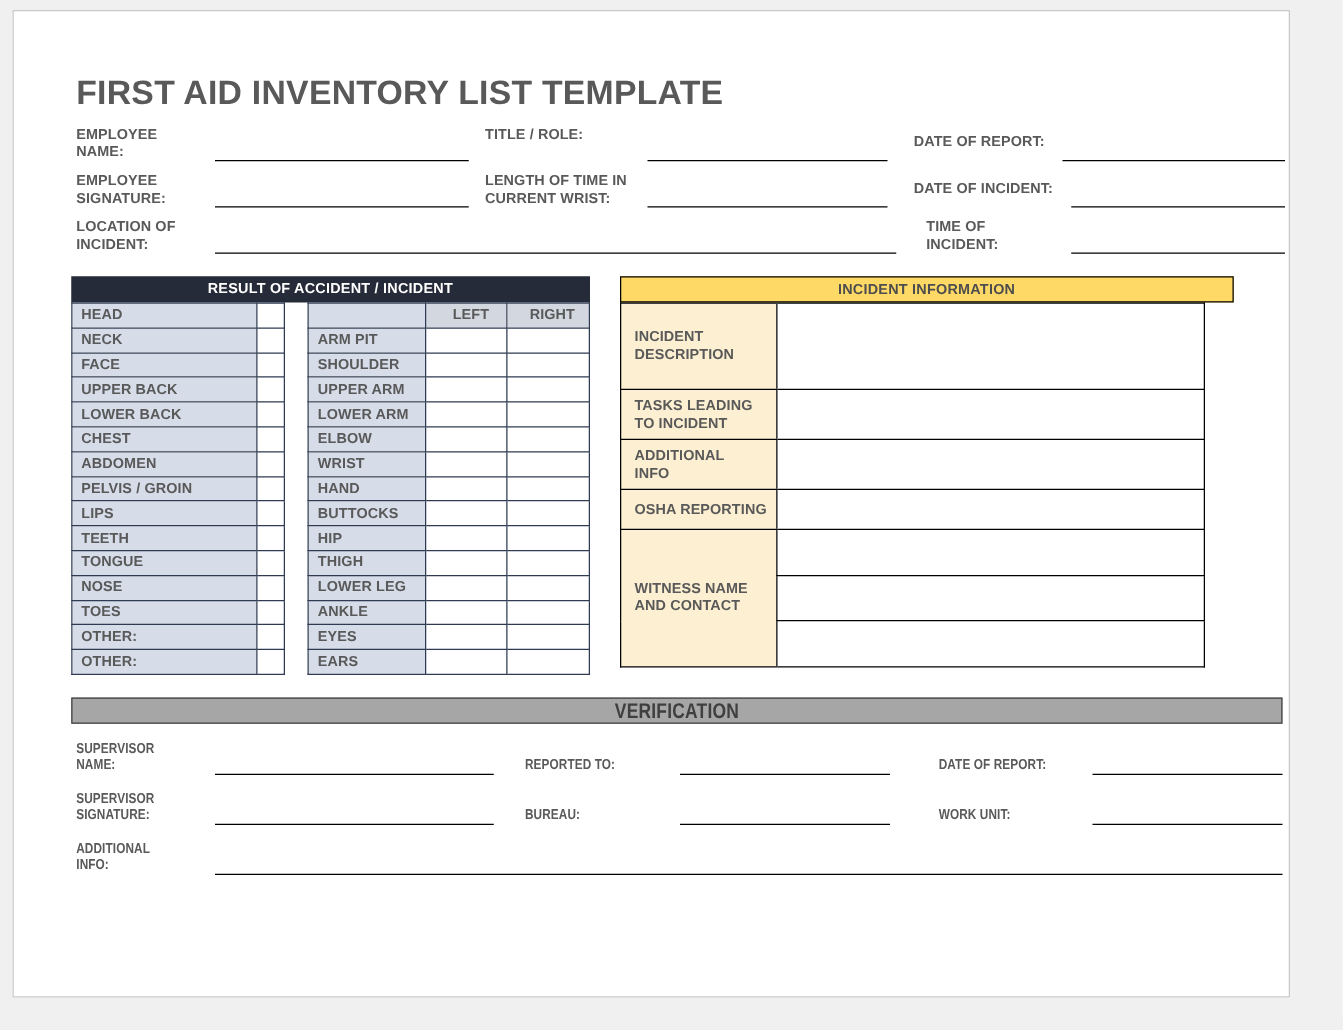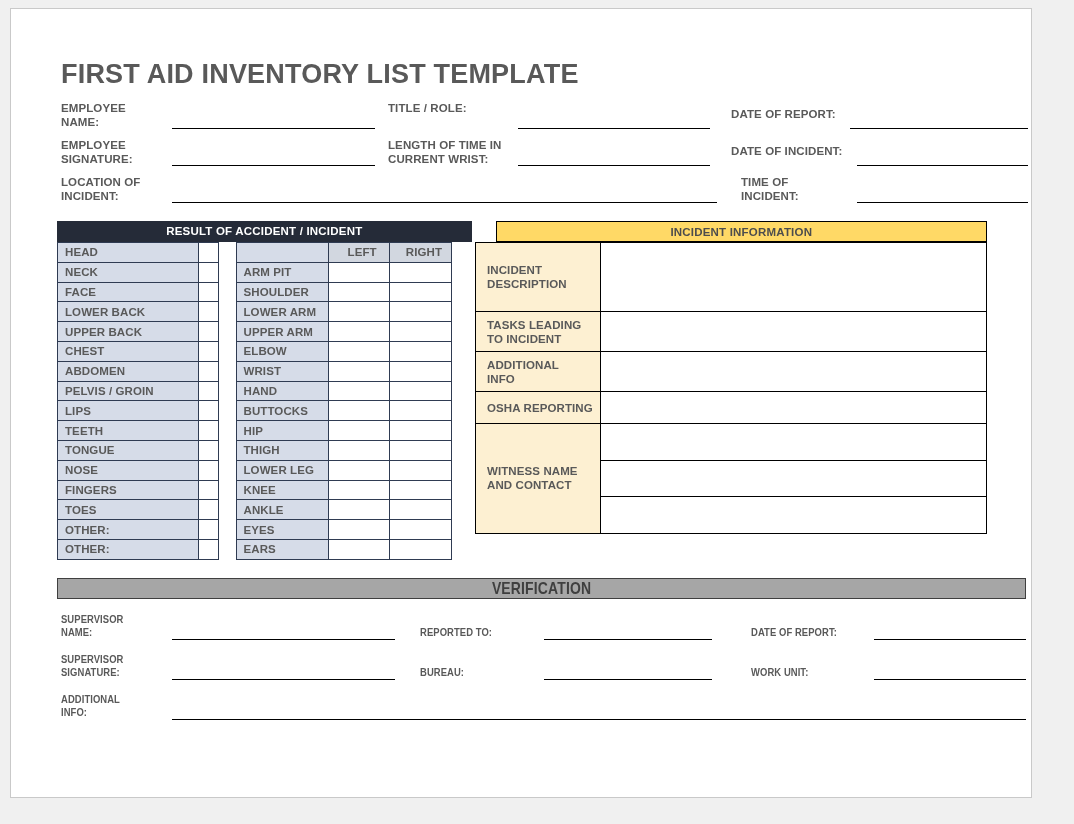--- a/index.html
+++ b/index.html
@@ -90,21 +90,21 @@
     background: #d2d7e0;
     text-align: center;
     padding: 0;
   }
   .bp-spacer { width: 20px; border: none !important; background: transparent; }
 
   
   .ii-tbl {
     border-collapse: collapse;
     table-layout: fixed;
-    width: 512px;
+    width: 468px;
     padding-left: 28px;
   }
   .ii-tbl td {
     border: 1px solid #000;
     font-size: 11.5px;
     font-weight: bold;
     color: #595959;
     letter-spacing: 0.1px;
     vertical-align: middle;
   }
@@ -231,36 +231,36 @@
               </tr>
               <tr>
                 <td class="bp-lbl">FACE</td>
                 <td class="bp-chk"></td>
                 <td class="bp-spacer"></td>
                 <td class="bp-lbl">SHOULDER</td>
                 <td class="bp-val"></td>
                 <td class="bp-val"></td>
               </tr>
               <tr>
+                <td class="bp-lbl">UPPER BACK</td>
+                <td class="bp-chk"></td>
+                <td class="bp-spacer"></td>
+                <td class="bp-lbl">UPPER ARM</td>
+                <td class="bp-val"></td>
+                <td class="bp-val"></td>
+              </tr>
+              <tr>
                 <td class="bp-lbl">LOWER BACK</td>
                 <td class="bp-chk"></td>
                 <td class="bp-spacer"></td>
                 <td class="bp-lbl">LOWER ARM</td>
                 <td class="bp-val"></td>
                 <td class="bp-val"></td>
               </tr>
               <tr>
-                <td class="bp-lbl">UPPER BACK</td>
-                <td class="bp-chk"></td>
-                <td class="bp-spacer"></td>
-                <td class="bp-lbl">UPPER ARM</td>
-                <td class="bp-val"></td>
-                <td class="bp-val"></td>
-              </tr>
-              <tr>
                 <td class="bp-lbl">CHEST</td>
                 <td class="bp-chk"></td>
                 <td class="bp-spacer"></td>
                 <td class="bp-lbl">ELBOW</td>
                 <td class="bp-val"></td>
                 <td class="bp-val"></td>
               </tr>
               <tr>
                 <td class="bp-lbl">ABDOMEN</td>
                 <td class="bp-chk"></td>
@@ -299,28 +299,20 @@
                 <td class="bp-spacer"></td>
                 <td class="bp-lbl">THIGH</td>
                 <td class="bp-val"></td>
                 <td class="bp-val"></td>
               </tr>
               <tr>
                 <td class="bp-lbl">NOSE</td>
                 <td class="bp-chk"></td>
                 <td class="bp-spacer"></td>
                 <td class="bp-lbl">LOWER LEG</td>
-                <td class="bp-val"></td>
-                <td class="bp-val"></td>
-              </tr>
-              <tr>
-                <td class="bp-lbl">FINGERS</td>
-                <td class="bp-chk"></td>
-                <td class="bp-spacer"></td>
-                <td class="bp-lbl">KNEE</td>
                 <td class="bp-val"></td>
                 <td class="bp-val"></td>
               </tr>
               <tr>
                 <td class="bp-lbl">TOES</td>
                 <td class="bp-chk"></td>
                 <td class="bp-spacer"></td>
                 <td class="bp-lbl">ANKLE</td>
                 <td class="bp-val"></td>
                 <td class="bp-val"></td>

